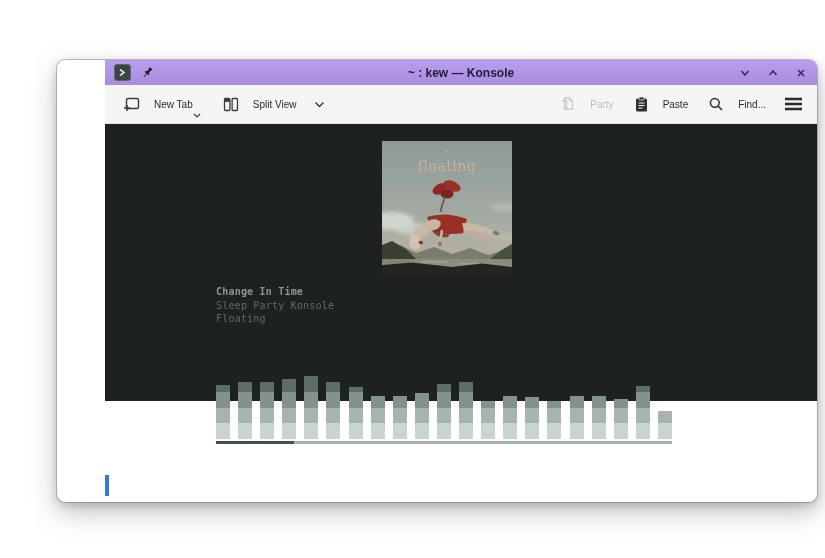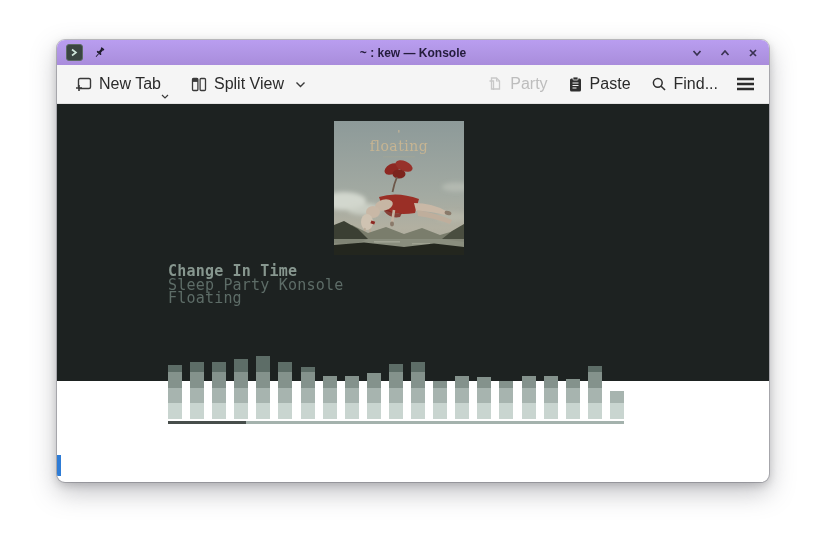--- a/index.html
+++ b/index.html
@@ -1,55 +1,55 @@
 <!DOCTYPE html>
 <html><head>
 <meta charset="utf-8">
 <style>
   html,body{margin:0;padding:0;background:#ffffff;width:825px;height:558px;
     font-family:"Liberation Sans",sans-serif;overflow:hidden;}
 
   
-  .window{position:absolute;left:57px;top:40px;width:712px;height:442px;
+  .window{position:absolute;left:57px;top:60px;width:712px;height:442px;
     border-radius:8px;overflow:hidden;
-    box-shadow:0 0 0 1px rgba(90,90,100,.35),0 10px 26px rgba(90,90,100,.38),0 3px 8px rgba(0,0,0,.18);}
+    box-shadow:0 0 0 1px rgba(90,90,100,.35),0 10px 26px rgba(90,90,100,.38),0 3px 8px rgba(0,0,0,.18);padding-left:48px;}
 
   
   .titlebar{position:relative;height:25px;
     background:linear-gradient(180deg,#b99df0 0%,#b095e4 55%,#a98cdc 100%);
     display:flex;align-items:center;padding:0 9px;}
   .konsole-app-icon{width:15px;height:15px;background:#3a4541;border:1px solid #5c6a64;
     border-radius:3px;display:flex;align-items:center;justify-content:center;flex:0 0 auto;}
   .konsole-app-icon svg{display:block}
   .pin{margin-left:10px;flex:0 0 auto;display:flex;align-items:center;}
   .wtitle{position:absolute;left:0;right:0;text-align:center;
     font-size:12px;font-weight:600;color:#241c3c;pointer-events:none;}
   .wcontrols{margin-left:auto;display:flex;align-items:center;gap:14px;z-index:2;}
   .wbtn{width:14px;height:14px;display:flex;align-items:center;justify-content:center;cursor:pointer;}
 
   
   .toolbar{height:38px;background:#f5f5f5;display:flex;align-items:center;
     padding:0 14px 0 18px;border-bottom:1px solid #e3e3e3;}
-  .tbtn{display:flex;align-items:center;gap:7px;font-size:16px;color:#2b2b2b;
+  .tbtn{display:flex;align-items:center;gap:14px;font-size:10px;color:#2b2b2b;
     cursor:pointer;position:relative;white-space:nowrap;}
   .tbtn.disabled{color:#bdbdbd;}
   .mini-caret{position:absolute;right:-8px;bottom:-6px;}
   .chev{margin-left:4px;}
   .spacer{flex:1;}
   .gap28{margin-left:30px;}
   .gap18{margin-left:20px;}
   .hamburger{margin-left:18px;cursor:pointer;display:flex;align-items:center;}
 
   
   .terminal{position:relative;height:277px;background:#1d2221;
     font-family:"DejaVu Sans Mono",monospace;}
 
   .albumart{position:absolute;left:277px;top:17px;width:130px;height:134px;}
 
-  .trackinfo{position:absolute;left:111px;top:161px;font-size:15px;line-height:13.5px;
+  .trackinfo{position:absolute;left:111px;top:161px;font-size:10px;line-height:13.5px;
     color:#5d6c67;letter-spacing:.2px;}
   .trackinfo .tline1{color:#87978f;font-weight:bold;}
 
   .viz{position:absolute;left:111px;top:252px;width:456px;height:63px;
     display:flex;justify-content:space-between;align-items:flex-end;}
   .vbar{width:14px;
     background-image:linear-gradient(to bottom,#5d6d67 0,#5d6d67 16px,#84928c 16px,#84928c 32px,#a7b4af 32px,#a7b4af 47px,#c9d5d0 47px,#c9d5d0 63px);
     background-size:100% 63px;background-position:left bottom;background-repeat:no-repeat;}
 
   .progress{position:absolute;left:111px;top:317px;width:456px;height:3px;display:flex;}

